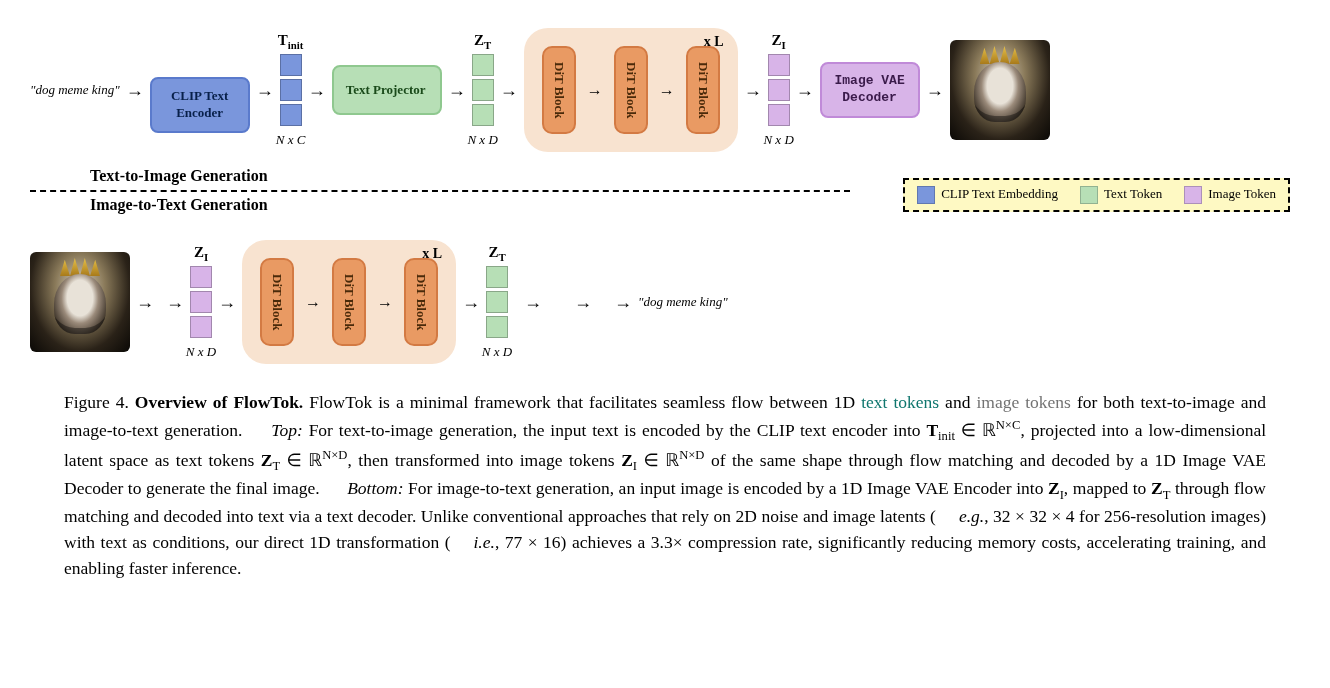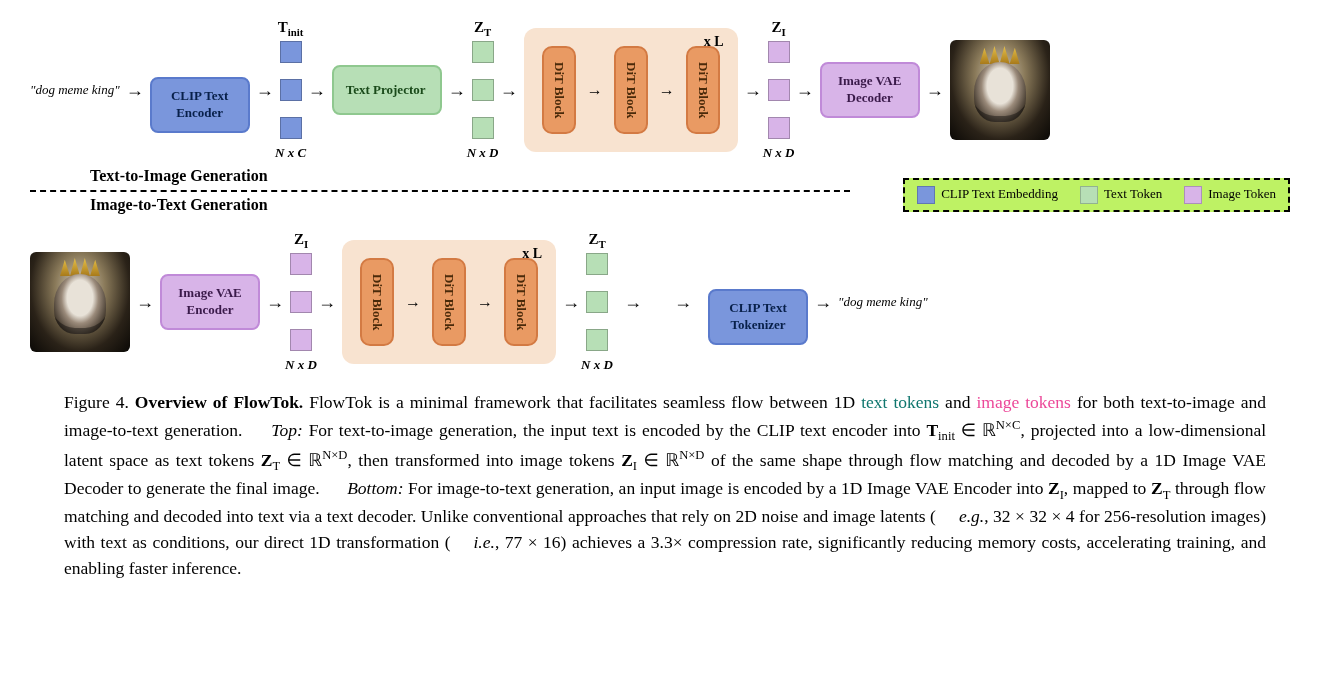--- a/index.html
+++ b/index.html
@@ -54,45 +54,45 @@
     font-weight: 600;
     padding: 12px 10px;
     flex-shrink:0;
     display:flex;
     align-items:center;
     justify-content:center;
     line-height:1.3;
   }
   .blue-block { background:#7a96dc; border:2px solid #5a7acc; color:#08204a; width:100px; height:56px;margin-top:29px; }
   .green-block { background:#b7dfb6; border:2px solid #8fc88f; color:#1a4a1a; width:110px; height:50px;padding-left:8px; }
-  .purple-block { background:#d8b4e8; border:2px solid #c08ad8; color:#3a1a4a; width:100px; height:56px; }
+  .purple-block { background:#d8b4e8; border:2px solid #c08ad8; color:#3a1a4a; width:100px; height:56px;font-family:Liberation Mono, monospace; }
   .token-stack {
     display:flex;
     flex-direction:column;
-    gap:16px;
+    gap:3px;
     position:relative;
     flex-shrink:0;
   }
   .token-stack .sq {
     width:22px; height:22px; border:1px solid rgba(0,0,0,.25);
   }
   .sq-blue { background:#7a96dc; }
   .sq-green { background:#b7dfb6; }
   .sq-purple { background:#d8b4e8; }
   .ts-label-top {
     position:absolute; top:-22px; left:50%; transform:translateX(-50%);
     font-weight:bold; font-size:15px; white-space:nowrap;
   }
   .ts-label-bot {
     position:absolute; bottom:-22px; left:50%; transform:translateX(-50%);
-    font-style:italic; font-size:13px; white-space:nowrap;font-weight:bold;
+    font-style:italic; font-size:13px; white-space:nowrap;
   }
   .dit-group {
     background:#f8e3d0;
-    border-radius:12px;
+    border-radius:24px;
     padding:18px 18px;
     display:flex;
     align-items:center;
     gap:10px;
     position:relative;
     flex-shrink:0;
   }
   .dit-block {
     background:#e99a63;
     border:2px solid #d37a43;
@@ -135,32 +135,32 @@
     border-radius:50% 50% 40% 40%;
     box-shadow: inset 0 -10px 0 -4px rgba(0,0,0,.4);
   }
   .legend {
     position:absolute;
     top:178px; right:40px;
     border:2px dashed #000;
     padding:6px 12px;
     display:flex; gap:22px; align-items:center;
     font-size:13px;
-    background:#bef264;
+    background:#fef9c3;
   }
   .legend .sq { width:18px; height:18px; display:inline-block; margin-right:6px; vertical-align:middle; border:1px solid rgba(0,0,0,.2);}
   .caption {
     padding: 20px 64px 0 64px;
     font-size: 17.5px;
     line-height: 1.48;
     text-align: justify;
     font-family: 'Times New Roman', Georgia, serif;
   }
   .caption .green { color:#0f766e; }
-  .caption .purple { color:#ec4899; }
+  .caption .purple { color:#737373; }
   .caption b { font-weight:bold;margin-top:26px; }
   .caption i { font-style:italic;margin-left:23px; }
   .sub { font-size:.72em; vertical-align:sub; }
   .sup { font-size:.72em; vertical-align:super; }
 </style>
 </head>
 <body>
 
 <div class="diagram">
 
@@ -215,21 +215,20 @@
 
   <div class="legend">
     <span><span class="sq sq-blue"></span><span>CLIP Text Embedding</span></span>
     <span><span class="sq sq-green"></span><span>Text Token</span></span>
     <span><span class="sq sq-purple"></span><span>Image Token</span></span>
   </div>
 
   <div class="row row-bottom" style="top:232px">
     <div class="dog-img"></div>
     <span class="arrow"></span>
-    <div class="block purple-block">Image VAE Encoder</div>
     <span class="arrow"></span>
     <div class="token-stack">
       <div class="ts-label-top"><b>Z</b><span class="sub">I</span></div>
       <div class="sq sq-purple"></div>
       <div class="sq sq-purple"></div>
       <div class="sq sq-purple"></div>
       <div class="ts-label-bot">N x D</div>
     </div>
     <span class="arrow"></span>
     <div class="dit-group">
@@ -243,21 +242,20 @@
     <span class="arrow"></span>
     <div class="token-stack">
       <div class="ts-label-top"><b>Z</b><span class="sub">T</span></div>
       <div class="sq sq-green"></div>
       <div class="sq sq-green"></div>
       <div class="sq sq-green"></div>
       <div class="ts-label-bot">N x D</div>
     </div>
     <span class="arrow" style="width:50px"></span>
     <span class="arrow" style="width:50px"></span>
-    <div class="block blue-block">CLIP Text Tokenizer</div>
     <span class="arrow"></span>
     <span class="input-text">"dog meme king"</span>
   </div>
 
 </div>
 
 <div class="caption">
   <span>Figure 4.</span>
   <b>Overview of FlowTok.</b><span> FlowTok is a minimal framework that facilitates seamless flow between 1D </span><span class="green">text tokens</span><span> and </span><span class="purple">image tokens</span><span> for both text-to-image and image-to-text generation. </span><i>Top:</i><span> For text-to-image generation, the input text is encoded by the CLIP text encoder into </span><b>T</b><span class="sub">init</span><span> ∈ ℝ</span><span class="sup">N×C</span><span>, projected into a low-dimensional latent space as text tokens </span><b>Z</b><span class="sub">T</span><span> ∈ ℝ</span><span class="sup">N×D</span><span>, then transformed into image tokens </span><b>Z</b><span class="sub">I</span><span> ∈ ℝ</span><span class="sup">N×D</span><span> of the same shape through flow matching and decoded by a 1D Image VAE Decoder to generate the final image. </span><i>Bottom:</i><span> For image-to-text generation, an input image is encoded by a 1D Image VAE Encoder into </span><b>Z</b><span class="sub">I</span><span>, mapped to </span><b>Z</b><span class="sub">T</span><span> through flow matching and decoded into text via a text decoder. Unlike conventional approaches that rely on 2D noise and image latents (</span><i>e.g.</i><span>, 32 × 32 × 4 for 256-resolution images) with text as conditions, our direct 1D transformation (</span><i>i.e.</i><span>, 77 × 16) achieves a 3.3× compression rate, significantly reducing memory costs, accelerating training, and enabling faster inference.</span>
 </div>

